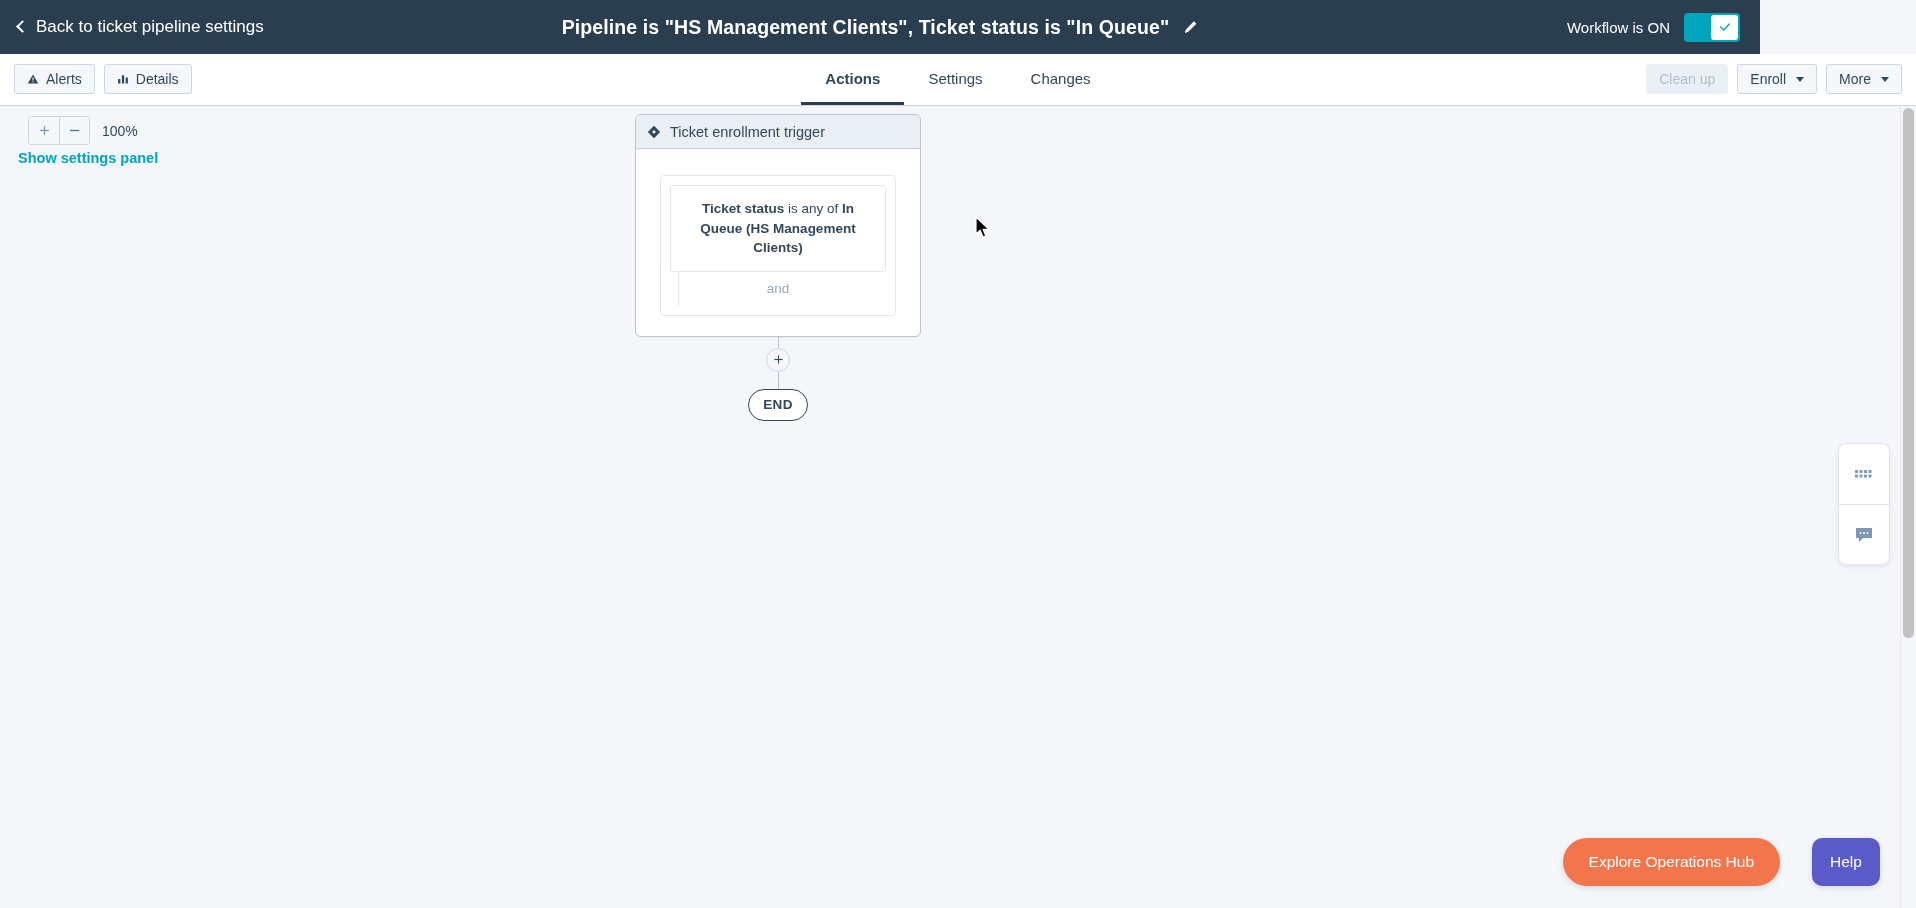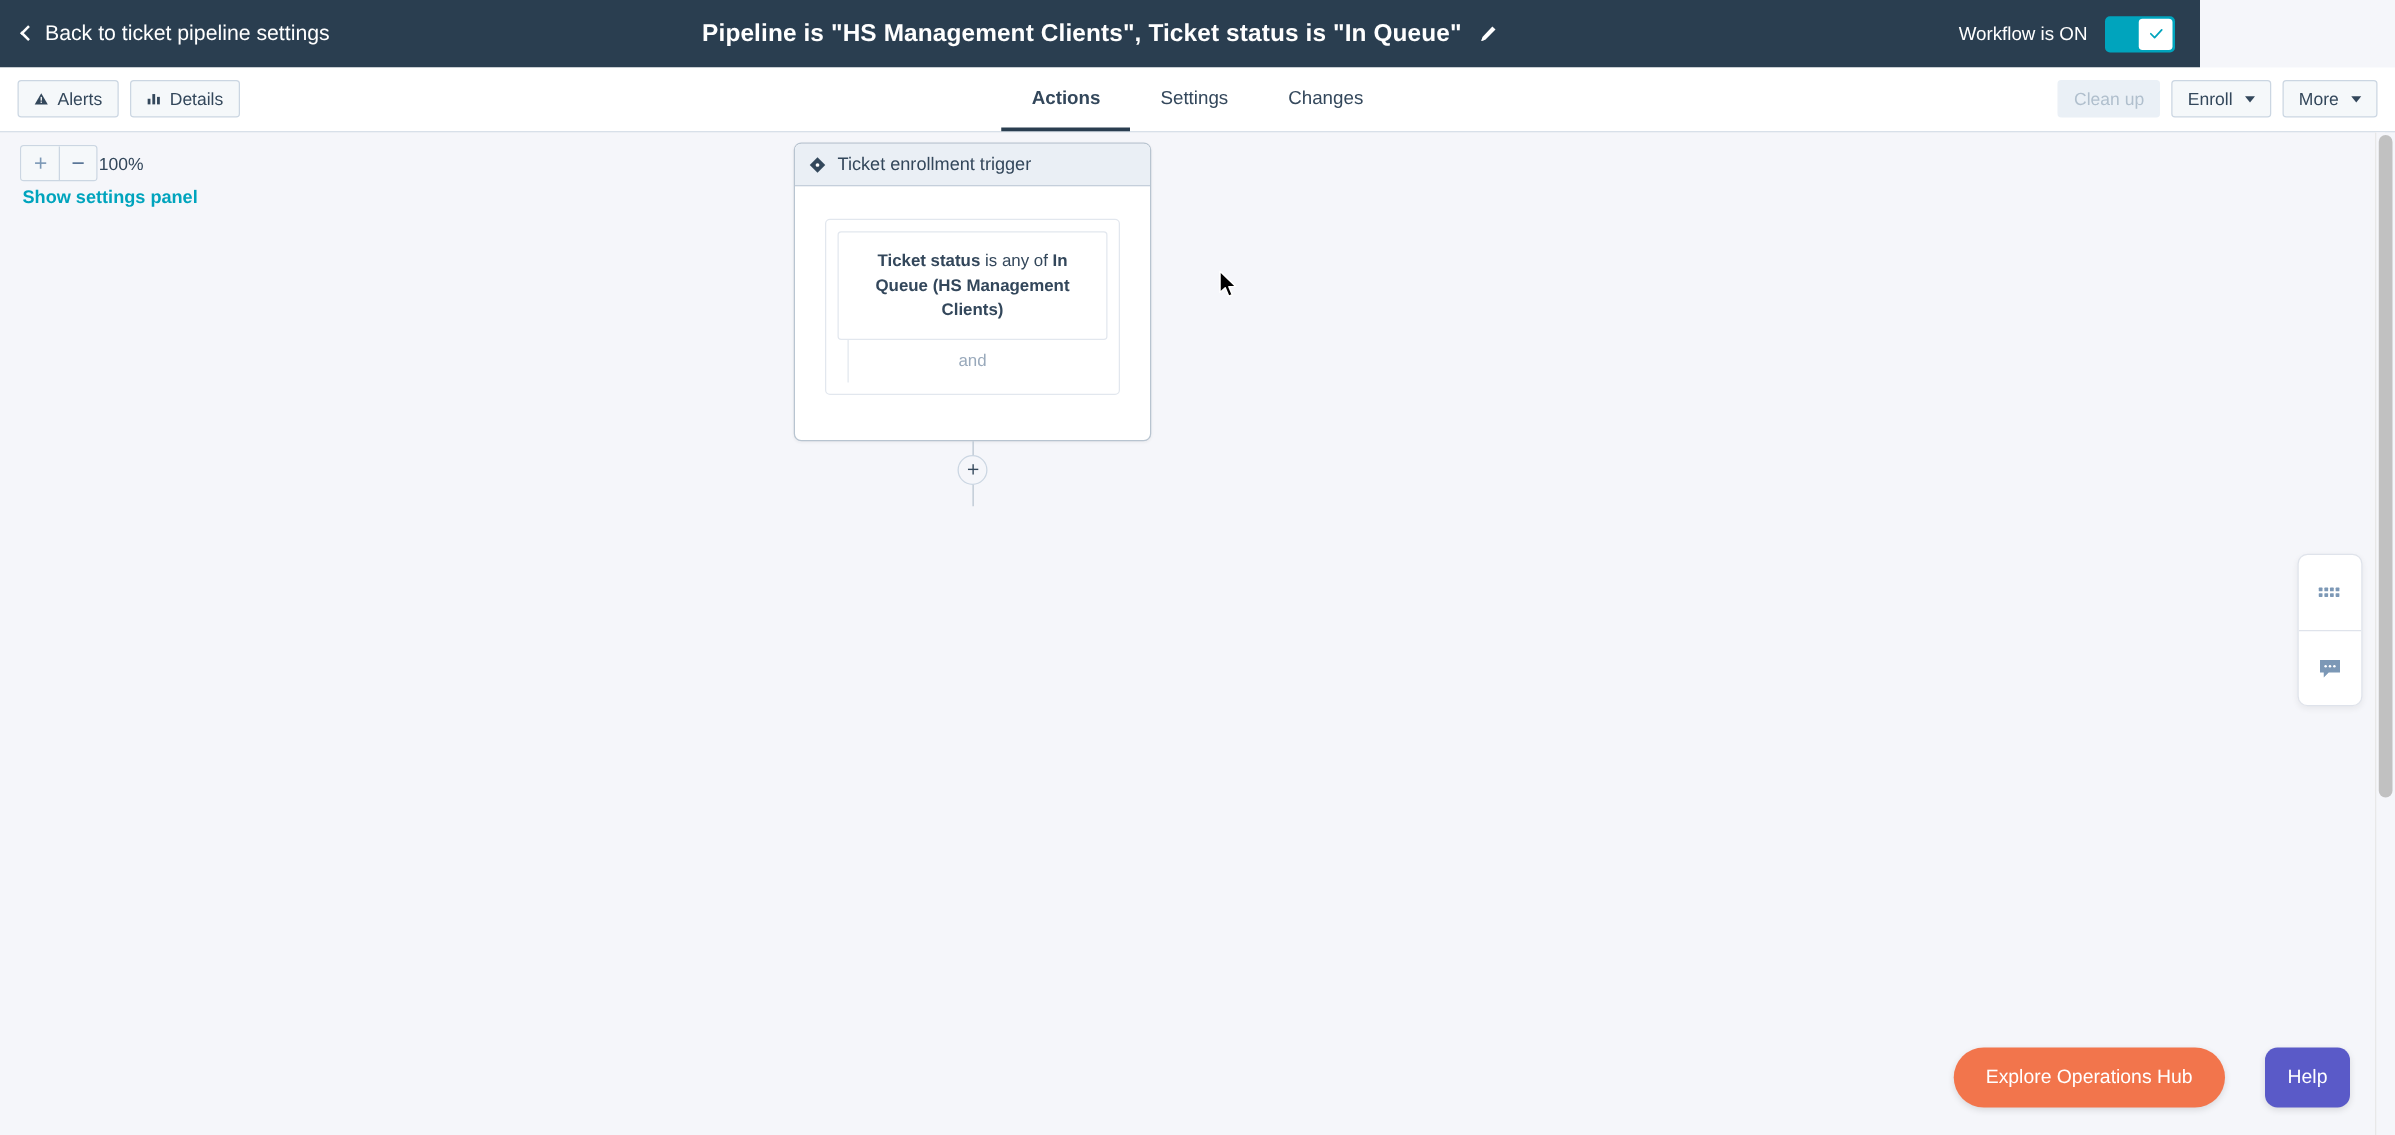--- a/index.html
+++ b/index.html
@@ -176,24 +176,24 @@
     position: absolute;
     top: 106px; left: 0;
     width: 1908px;
     height: 802px;
     background: #f5f6fa;
     overflow: hidden;
   }
 
   .zoom-controls {
     position: absolute;
-    left: 16px; top: 10px;
-    display: flex;
-    align-items: center;
-    gap: 1px;
+    left: 28px; top: 10px;
+    display: flex;
+    align-items: center;
+    gap: 12px;
   }
   .zoom-btns {
     display: flex;
     border: 1px solid #cbd6e2;
     border-radius: 3px;
     overflow: hidden;
     background: #f5f8fa;
   }
   .zoom-btn {
     width: 30px; height: 27px;
@@ -243,21 +243,21 @@
     gap: 9px;
     padding: 0 11px;
     font-size: 14.5px;
     color: #33475b;
   }
   .diamond-icon {
     display: inline-flex;
     align-items: center;
   }
   .trigger-body {
-    padding: 26px 24px 36px 24px;
+    padding: 26px 24px 20px 24px;
   }
   .filter-group {
     border: 1px solid #e2e7ee;
     border-radius: 4px;
     padding: 9px;
     background: #ffffff;
   }
   .cond-box {
     border: 1px solid #e2e7ee;
     border-radius: 3px;
@@ -565,20 +565,25 @@
     <div class="connector">
       <div class="line"></div>
       <div class="plus-node">
         <svg width="11" height="11" viewBox="0 0 16 16">
           <rect x="7.2" y="2" width="1.6" height="12" fill="#33475b"></rect>
           <rect x="2" y="7.2" width="12" height="1.6" fill="#33475b"></rect>
         </svg>
       </div>
     </div>
 
+    <div class="end-node-wrap">
+      <div class="end-node">
+        <span>END</span>
+      </div>
+    </div>
 
   </div>
 
   <div class="side-panel">
     <div class="side-btn">
       <svg width="20" height="14" viewBox="0 0 20 14">
         <g fill="#7c98b6">
           <rect x="1" y="3" width="3" height="3" rx="0.5"></rect>
           <rect x="5.5" y="3" width="3" height="3" rx="0.5"></rect>
           <rect x="10" y="3" width="3" height="3" rx="0.5"></rect>

